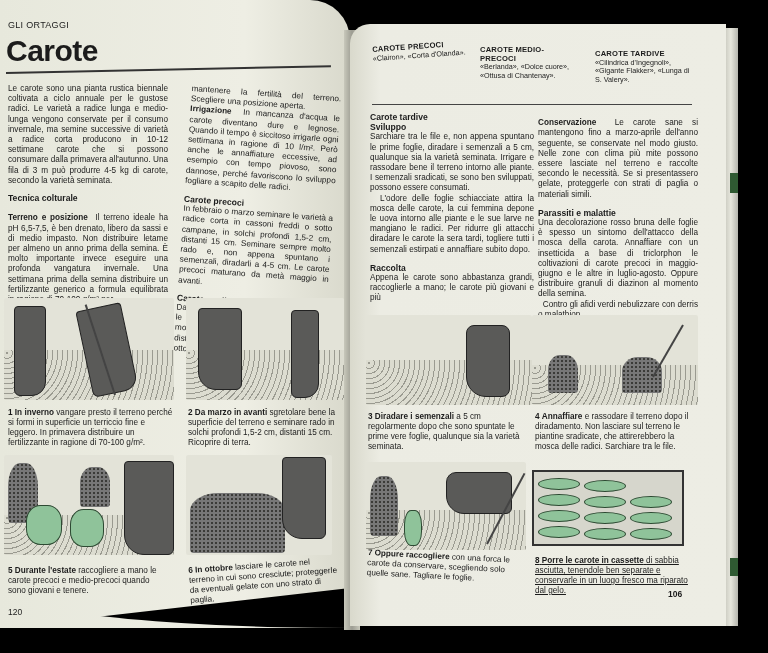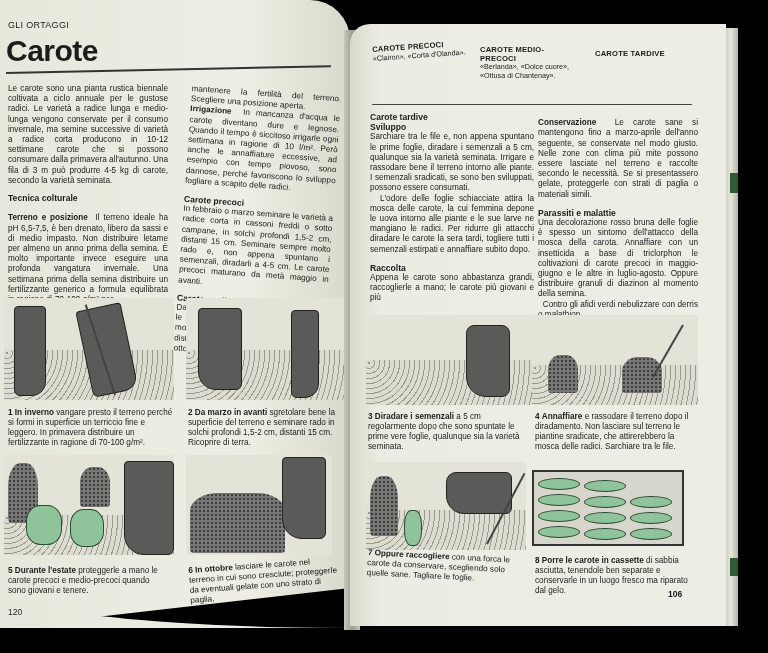--- a/index.html
+++ b/index.html
@@ -93,37 +93,38 @@
   <div class="carrot" style="left:66px;top:54px;width:32px;height:36px;border-radius:40%;"></div>
   <div class="boot" style="left:120px;top:6px;width:48px;height:92px;border-radius:4px 4px 6px 20px;"></div>
 </div>
 
 <div class="illus" style="left:186px;top:455px;width:146px;height:100px;">
   <div class="foliage" style="left:4px;top:38px;width:95px;height:60px;border-radius:30% 30% 4px 4px;"></div>
   <div class="boot" style="left:96px;top:2px;width:42px;height:80px;border-radius:4px 4px 6px 20px;"></div>
 </div>
 
 <div class="caption" style="left:8px;top:566px;width:160px;">
-  <b>5</b> <b>Durante l'estate</b> <span>proteggerle a mano le carote precoci e medio-precoci quando sono giovani e tenere.</span>
+  <b>5</b> <b>Durante l'estate</b> <span>raccogliere a mano le carote precoci e medio-precoci quando sono giovani e tenere.</span>
 </div>
 <div class="caption" style="left:188px;top:566px;width:150px;transform:rotate(-4deg);transform-origin:left top;">
   <b>6</b> <b>In ottobre</b> <span>lasciare le carote nel terreno in cui sono cresciute; proteggerle da eventuali gelate con uno strato di paglia.</span>
 </div>
 <div class="pnum" style="left:8px;top:607px;">120</div>
 
 <div class="variety" style="left:372px;top:46px;width:110px;transform:rotate(-4deg);transform-origin:left top;">
   <b>CAROTE PRECOCI</b>
   <span>«Clairon», «Corta d'Olanda».</span>
 </div>
 <div class="variety" style="left:480px;top:46px;width:100px;">
   <b>CAROTE MEDIO-PRECOCI</b>
   <span>«Berlanda», «Dolce cuore», «Ottusa di Chantenay».</span>
 </div>
 <div class="variety" style="left:595px;top:50px;width:100px;">
   <b>CAROTE TARDIVE</b>
+  <span>«Cilindrica d'Ingegnoli», «Gigante Flakker», «Lunga di S. Valery».</span>
 </div>
 <div class="rule" style="left:372px;top:104px;width:320px;background:#444;height:1.2px;"></div>
 
 <div class="t" style="left:370px;top:112px;width:164px;">
   <span class="h">Carote tardive</span>
   <span class="h">Sviluppo</span>
   <span>Sarchiare tra le file e, non appena spuntano le prime foglie, diradare i semenzali a 5 cm, qualunque sia la varietà seminata. Irrigare e rassodare bene il terreno intorno alle piante. I semenzali sradicati, se sono ben sviluppati, possono essere consumati.</span><br>
   &nbsp;&nbsp;<span class="para" style="display:inline">L'odore delle foglie schiacciate attira la mosca delle carote, la cui femmina depone le uova intorno alle piante e le sue larve ne mangiano le radici. Per ridurre gli attacchi diradare le carote la sera tardi, togliere tutti i semenzali estirpati e annaffiare subito dopo.</span>
   <span style="display:block;height:8px"></span>
   <span class="h">Raccolta</span>
@@ -177,16 +178,16 @@
   <div class="carrot" style="left:50px;top:40px;width:40px;height:10px;"></div>
   <div class="carrot" style="left:96px;top:40px;width:40px;height:10px;"></div>
   <div class="carrot" style="left:4px;top:54px;width:40px;height:10px;"></div>
   <div class="carrot" style="left:50px;top:56px;width:40px;height:10px;"></div>
   <div class="carrot" style="left:96px;top:56px;width:40px;height:10px;"></div>
 </div>
 
 <div class="caption" style="left:368px;top:548px;width:150px;transform:rotate(3deg);transform-origin:left top;">
   <b>7</b> <b>Oppure raccogliere</b> <span>con una forca le carote da conservare, scegliendo solo quelle sane. Tagliare le foglie.</span>
 </div>
-<div class="caption" style="left:535px;top:556px;width:160px;">
+<div class="caption" style="left:535px;top:556px;width:160px;text-decoration:underline;">
   <b>8</b> <b>Porre le carote in cassette</b> <span>di sabbia asciutta, tenendole ben separate e conservarle in un luogo fresco ma riparato dal gelo.</span>
 </div>
 <div class="pnum" style="left:668px;top:589px;font-weight:bold;">106</div>
 
 </body></html>

